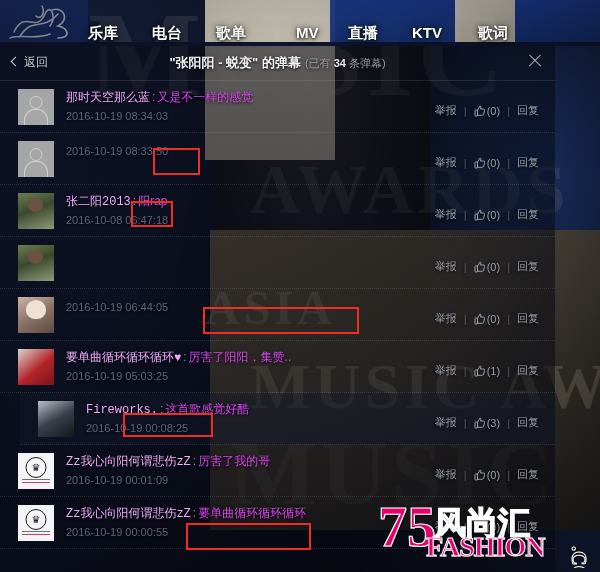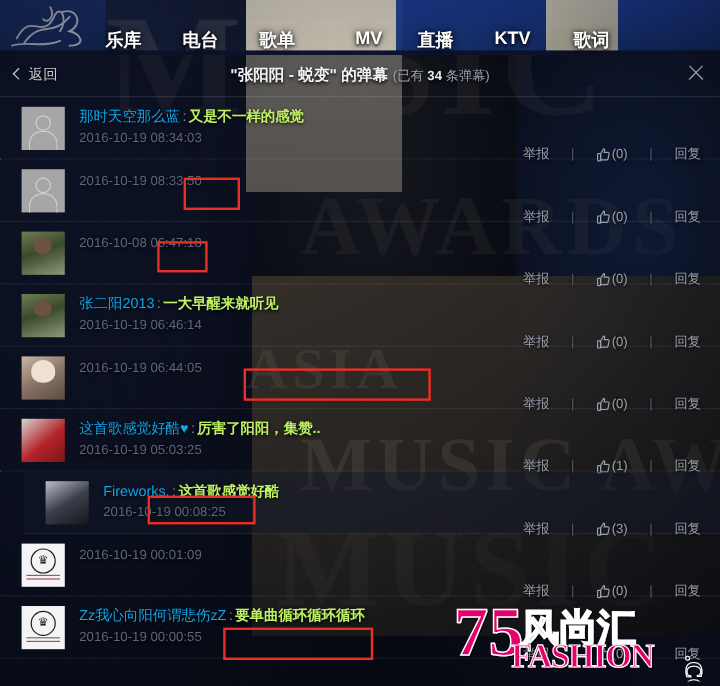--- a/index.html
+++ b/index.html
@@ -106,21 +106,21 @@
   }
   .navpos { position:absolute; top:12px;margin-top:12px; }
 
   .topnav-underline {
     position:absolute; left:0; top:42px; width:600px; height:4px;
     background: linear-gradient(90deg,#0b1020,#0d1430 45%,#0a0f1f);
   }
 
   
   .panel {
-    position:absolute; left:0; top:46px; width:600px; height:526px;
+    position:absolute; left:0; top:46px; width:555px; height:526px;
     background: rgba(8,10,18,.55);
     z-index: 4;
   }
   .panel-head {
     position:relative;
     height:34px;
     border-bottom:1px solid rgba(255,255,255,.10);
   }
   .back-btn {
     position:absolute; left:12px; top:8px;
@@ -227,34 +227,34 @@
     padding-top:1px;
     min-width:0;
     flex:1;
   }
   .line1 {
     font-size:12px;
     white-space:nowrap;
     text-shadow:0 1px 3px rgba(0,0,0,.95);
     line-height:16px;
   }
-  .uname { color:#0ea5e9; }
+  .uname { color:#f0abfc;font-family:Liberation Mono, monospace; }
   .colon { color:#7f8ea8; padding:0 2px; }
-  .ctext { color:#bef264; font-weight:bold; }
+  .ctext { color:#d946ef; font-weight:normal; }
   .time {
     margin-top:3px;
     font-size:11px;
     color:#5d6678;
     text-shadow:0 1px 3px rgba(0,0,0,.9);
     line-height:14px;
   }
 
   .actions {
-    position:absolute; right:16px; top:40px;
-    display:flex; align-items:center; gap:18px;
+    position:absolute; right:16px; top:22px;
+    display:flex; align-items:center; gap:7px;
     font-size:11px; color:#9aa0ac;
     text-shadow:0 1px 3px rgba(0,0,0,.95);
   }
   .actions .sep { color:#555c6a; }
   .actions .act { cursor:pointer; }
   .thumb { display:inline-flex; align-items:center; gap:1px; cursor:pointer; }
   .thumb svg { display:block; }
 
   
   .annot {
@@ -373,42 +373,39 @@
               </svg>
               <span>(0)</span>
             </span>
             <span class="sep">|</span>
             <span class="act">回复</span>
           </div>
         </div>
         <div class="row">
           <div class="avatar ph-boy"></div>
           <div class="content">
+            <div class="line1"><span class="uname">张二阳2013</span><span class="colon">:</span><span class="ctext">阳rap</span></div>
             <div class="time">2016-10-08 06:47:18</div>
           </div>
           <div class="actions">
             <span class="act">举报</span>
             <span class="sep">|</span>
             <span class="thumb">
               <svg width="12" height="12" viewBox="0 0 24 24" fill="none" stroke="#9aa0ac" stroke-width="2">
                 <path d="M7 22V10l5-8c1.3 0 2 1 1.7 2.3L13 8h6.3c1.3 0 2.2 1.2 1.9 2.4l-1.9 8.4c-.2 1-1.1 1.7-2.1 1.7H7z"></path>
                 <rect x="2" y="10" width="5" height="12" rx="1"></rect>
               </svg>
               <span>(0)</span>
             </span>
             <span class="sep">|</span>
             <span class="act">回复</span>
           </div>
         </div>
         <div class="row">
           <div class="avatar ph-boy"></div>
-          <div class="content">
-            <div class="line1"><span class="uname">张二阳2013</span><span class="colon">:</span><span class="ctext">一大早醒来就听见</span></div>
-            <div class="time">2016-10-19 06:46:14</div>
-          </div>
           <div class="actions">
             <span class="act">举报</span>
             <span class="sep">|</span>
             <span class="thumb">
               <svg width="12" height="12" viewBox="0 0 24 24" fill="none" stroke="#9aa0ac" stroke-width="2">
                 <path d="M7 22V10l5-8c1.3 0 2 1 1.7 2.3L13 8h6.3c1.3 0 2.2 1.2 1.9 2.4l-1.9 8.4c-.2 1-1.1 1.7-2.1 1.7H7z"></path>
                 <rect x="2" y="10" width="5" height="12" rx="1"></rect>
               </svg>
               <span>(0)</span>
             </span>
@@ -431,21 +428,21 @@
               </svg>
               <span>(0)</span>
             </span>
             <span class="sep">|</span>
             <span class="act">回复</span>
           </div>
         </div>
         <div class="row">
           <div class="avatar ph-red"></div>
           <div class="content">
-            <div class="line1"><span class="uname">这首歌感觉好酷♥</span><span class="colon">:</span><span class="ctext">厉害了阳阳，集赞..</span></div>
+            <div class="line1"><span class="uname">要单曲循环循环循环♥</span><span class="colon">:</span><span class="ctext">厉害了阳阳，集赞..</span></div>
             <div class="time">2016-10-19 05:03:25</div>
           </div>
           <div class="actions">
             <span class="act">举报</span>
             <span class="sep">|</span>
             <span class="thumb">
               <svg width="12" height="12" viewBox="0 0 24 24" fill="none" stroke="#9aa0ac" stroke-width="2">
                 <path d="M7 22V10l5-8c1.3 0 2 1 1.7 2.3L13 8h6.3c1.3 0 2.2 1.2 1.9 2.4l-1.9 8.4c-.2 1-1.1 1.7-2.1 1.7H7z"></path>
                 <rect x="2" y="10" width="5" height="12" rx="1"></rect>
               </svg>
@@ -477,20 +474,21 @@
         </div>
         <div class="row">
           <div class="avatar ph-crown">
             <span class="crown-circle">♛</span>
             <span class="crown-lines">
               <i></i>
               <i></i>
             </span>
           </div>
           <div class="content">
+            <div class="line1"><span class="uname">Zz我心向阳何谓悲伤zZ</span><span class="colon">:</span><span class="ctext">厉害了我的哥</span></div>
             <div class="time">2016-10-19 00:01:09</div>
           </div>
           <div class="actions">
             <span class="act">举报</span>
             <span class="sep">|</span>
             <span class="thumb">
               <svg width="12" height="12" viewBox="0 0 24 24" fill="none" stroke="#9aa0ac" stroke-width="2">
                 <path d="M7 22V10l5-8c1.3 0 2 1 1.7 2.3L13 8h6.3c1.3 0 2.2 1.2 1.9 2.4l-1.9 8.4c-.2 1-1.1 1.7-2.1 1.7H7z"></path>
                 <rect x="2" y="10" width="5" height="12" rx="1"></rect>
               </svg>

